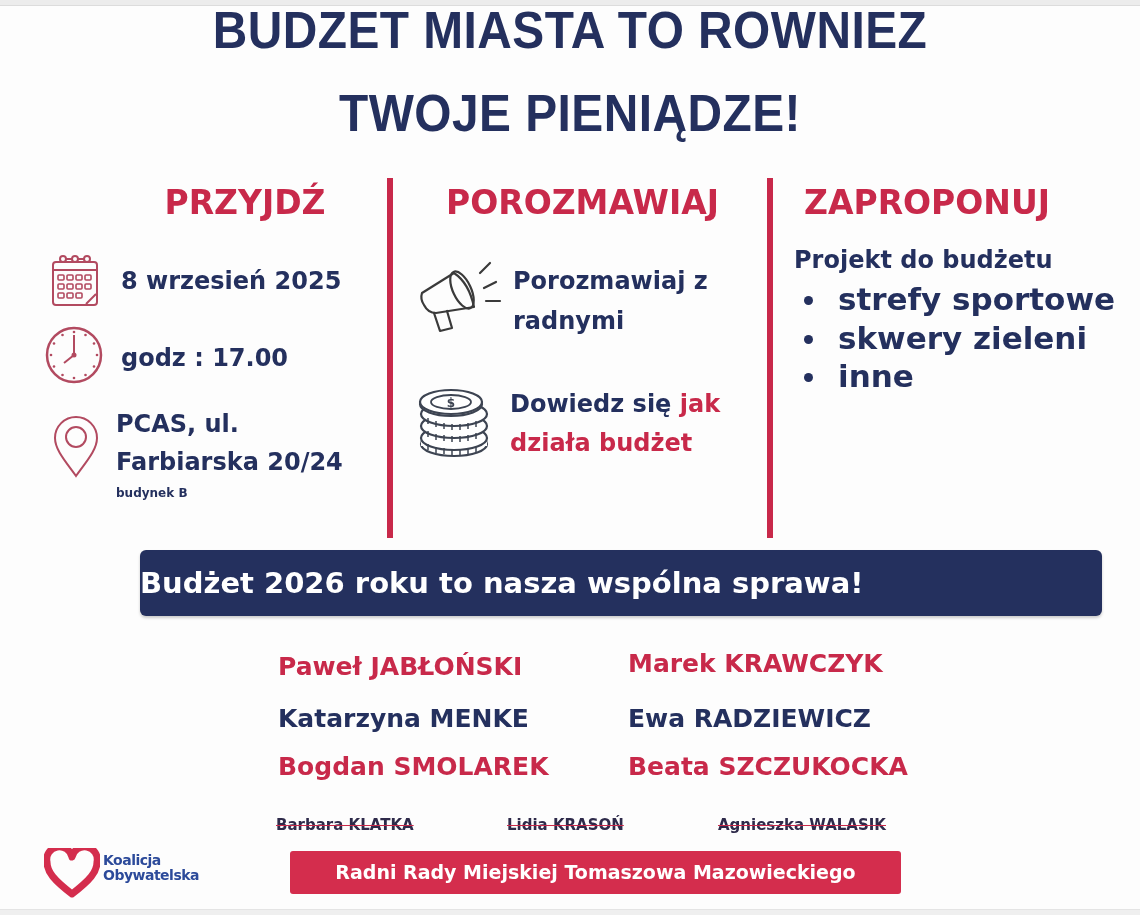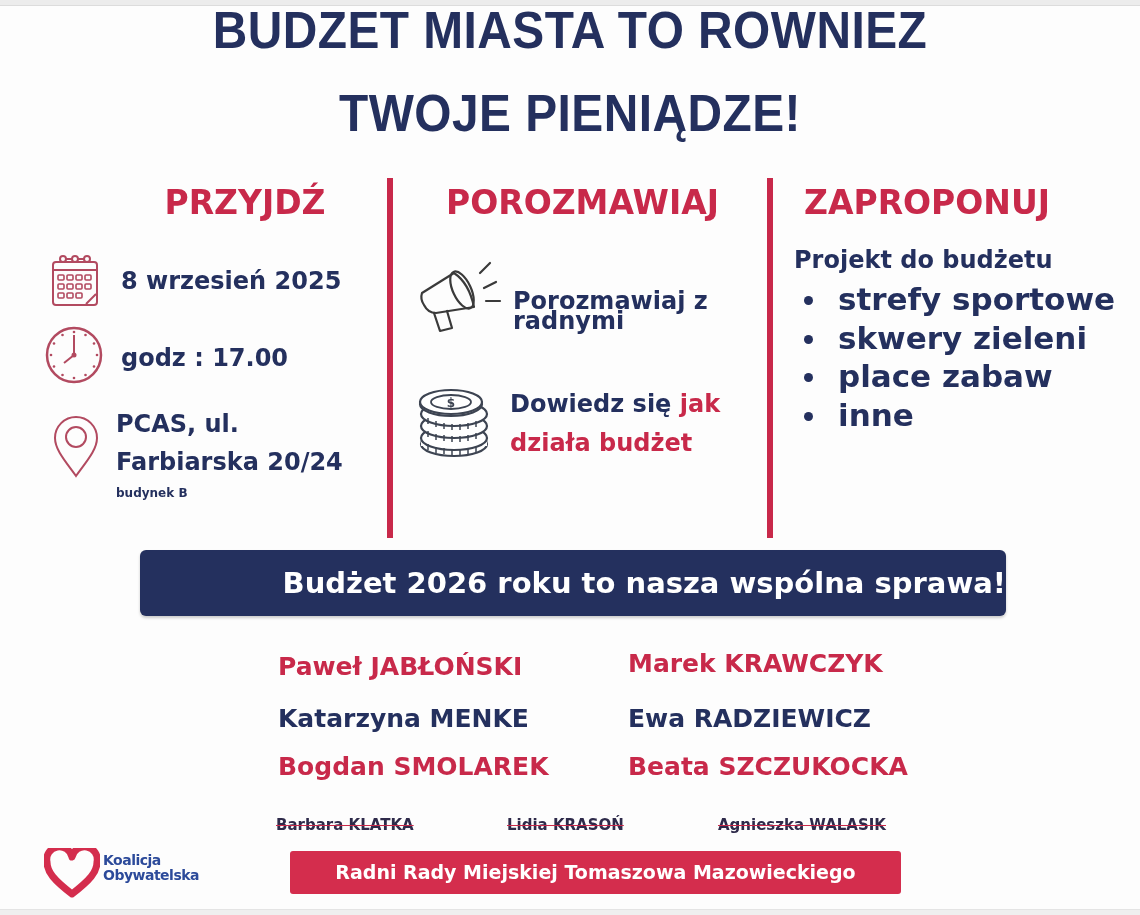--- a/index.html
+++ b/index.html
@@ -30,23 +30,23 @@
   }
   .info { position:absolute; font-weight:bold; font-size:24px; line-height:38px; color:#24305e; }
   .small { position:absolute; font-weight:bold; font-size:12px; color:#24305e; }
   .icon { position:absolute; }
 
   .bullets { position:absolute; left:800px; top:280px; margin:0; padding:0; list-style:none; }
   .bullets li { font-weight:bold; font-size:31px; line-height:38.5px; color:#24305e; position:relative; padding-left:38px; }
   .bullets li::before { content:""; position:absolute; left:4px; top:16px; width:9px; height:9px; border-radius:50%; background:#24305e; }
 
   .banner {
-    position:absolute; left:140px; top:550px; width:866px; height:66px;
+    position:absolute; left:140px; top:550px; width:962px; height:66px;
     background:#24305e; border-radius:6px; color:#fff;
-    font-weight:bold; font-size:29px; line-height:66px; text-align:right;
+    font-weight:bold; font-size:29px; line-height:66px; text-align:left;
     box-shadow:0 2px 3px rgba(0,0,0,0.2);
   }
   .name { position:absolute; font-weight:bold; font-size:25px; line-height:32px; }
   .struck { position:absolute; font-weight:bold; font-size:15px; line-height:20px; color:#2e2a4a; text-decoration:line-through; text-decoration-color:#c8294a; }
 
   .footer-btn {
     position:absolute; left:290px; top:851px; width:611px; height:43px;
     background:#d42d4d; border-radius:3px; color:#fff;
     font-weight:bold; font-size:19px; line-height:43px; text-align:center;
   }
@@ -131,21 +131,21 @@
 <svg class="icon" style="left:414px; top:255px;" width="92" height="84" viewBox="0 0 92 84">
   <g fill="none" stroke="#3a3a3a" stroke-width="2.2" stroke-linejoin="round" stroke-linecap="round">
     <path d="M8 38 L40 18 Q55 28 60 52 L22 58 Q14 58 10 50 Q6 44 8 38 Z"></path>
     <ellipse cx="48" cy="35" rx="9" ry="20" transform="rotate(-25 48 35)"></ellipse>
     <path d="M20 58 L26 76 L38 73 L33 56"></path>
     <line x1="66" y1="18" x2="76" y2="8"></line>
     <line x1="70" y1="33" x2="82" y2="27"></line>
     <line x1="72" y1="46" x2="86" y2="46"></line>
   </g>
 </svg>
-<div class="info" style="left:513px; top:262px;margin-top:20px;">Porozmawiaj z</div>
+<div class="info" style="left:513px; top:262px;">Porozmawiaj z</div>
 <div class="info" style="left:513px; top:302px;">radnymi</div>
 
 <svg class="icon" style="left:416px; top:388px;" width="76" height="74" viewBox="0 0 76 74">
   <g fill="#fff" stroke="#3d4452" stroke-width="2.2">
     <ellipse cx="38" cy="56" rx="33" ry="12"></ellipse>
     <rect x="5" y="50" width="66" height="8" stroke="none"></rect>
     <ellipse cx="38" cy="50" rx="33" ry="12"></ellipse>
     <ellipse cx="38" cy="38" rx="33" ry="12"></ellipse>
     <ellipse cx="38" cy="26" rx="33" ry="12"></ellipse>
     <ellipse cx="35" cy="16" rx="31" ry="12"></ellipse>
@@ -178,21 +178,20 @@
   </g>
 </svg>
 <div class="info" style="left:510px; top:385px;"><span class="navy">Dowiedz się </span><span class="red">jak</span></div>
 <div class="info red" style="left:510px; top:424px; color:#c8294a;">działa budżet</div>
 
 <div class="colhead" style="left:780px; top:183px; width:310px; text-align:left; padding-left:24px;">ZAPROPONUJ</div>
 <div class="info" style="left:794px; top:241px;">Projekt do budżetu</div>
 <ul class="bullets">
   <li>strefy sportowe</li>
   <li>skwery zieleni</li>
-  <li>place zabaw</li>
   <li>inne</li>
 </ul>
 
 <div class="banner">Budżet 2026 roku to nasza wspólna sprawa!</div>
 
 <div class="name" style="left:278px; top:651px; color:#c8294a;">Paweł JABŁOŃSKI</div>
 <div class="name" style="left:278px; top:703px; color:#24305e;">Katarzyna MENKE</div>
 <div class="name" style="left:278px; top:751px; color:#c8294a;">Bogdan SMOLAREK</div>
 <div class="name" style="left:628px; top:648px; color:#c8294a;">Marek KRAWCZYK</div>
 <div class="name" style="left:628px; top:703px; color:#24305e;">Ewa RADZIEWICZ</div>

